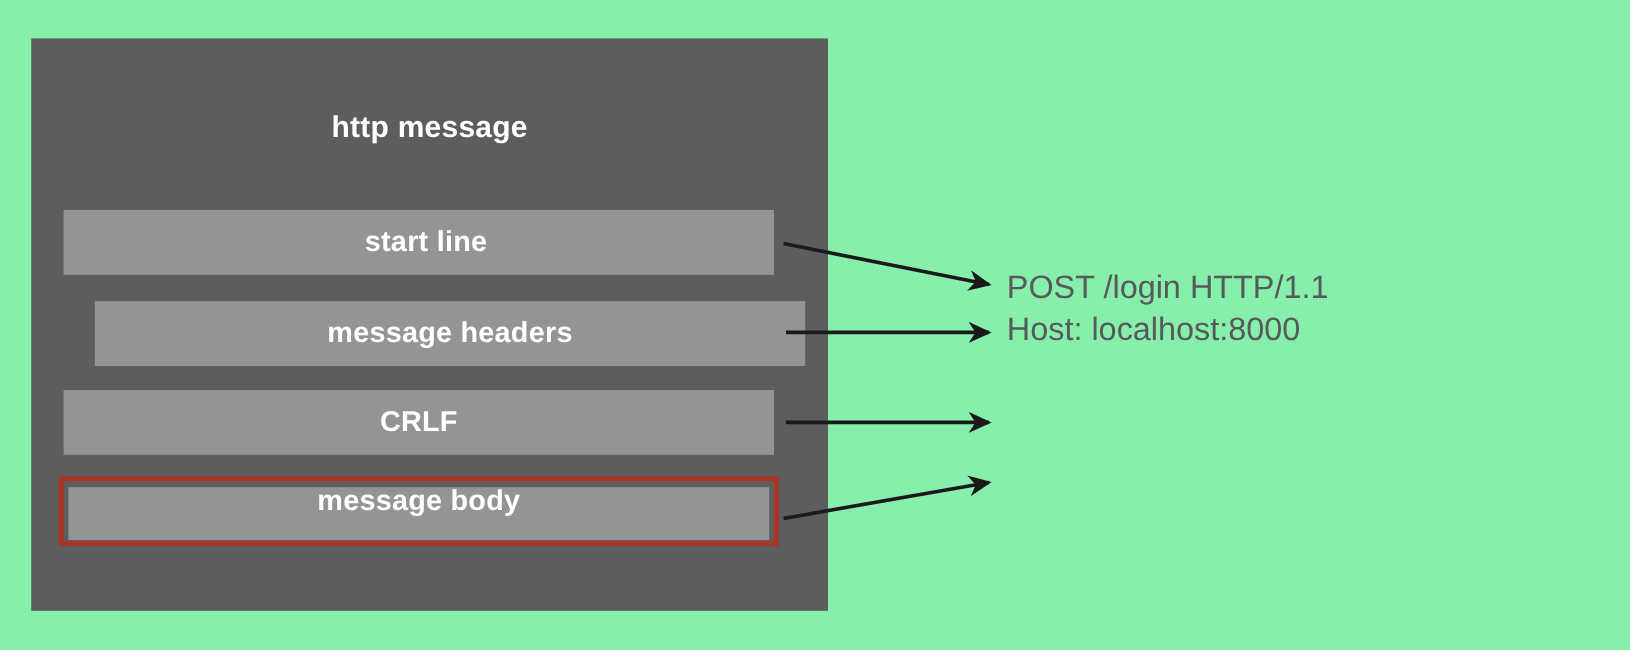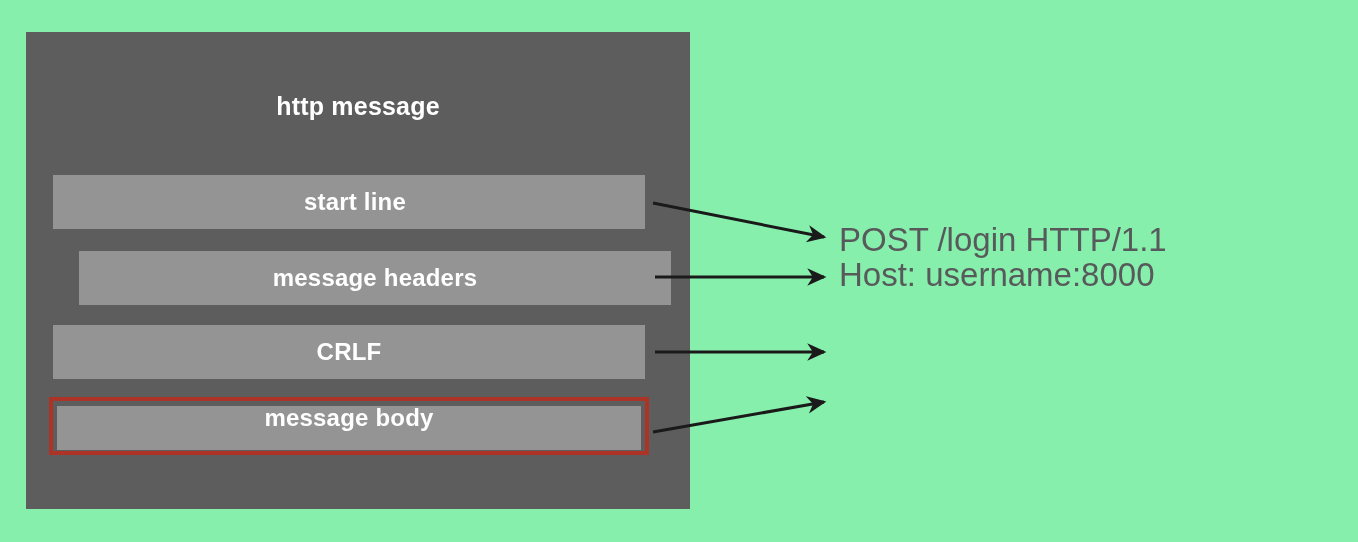--- a/index.html
+++ b/index.html
@@ -103,21 +103,21 @@
     height: 542px;
     pointer-events: none;
   }
 
   
   .message-text {
     position: absolute;
     left: 839px;
     top: 222px;
     color: #58595b;
-    font-size: 33px;
+    font-size: 27px;
     line-height: 35px;
     white-space: nowrap;
   }
   .message-text .text-line { display: block; }
 
   .body-text-box {
     position: absolute;
     left: 836px;
     top: 378px;
     height: 45px;
@@ -175,17 +175,17 @@
 
     <line x1="655" y1="277" x2="824" y2="277" stroke="#1a1a1a" stroke-width="3" marker-end="url(#arrowhead)"></line>
 
     <line x1="655" y1="352" x2="824" y2="352" stroke="#1a1a1a" stroke-width="3" marker-end="url(#arrowhead)"></line>
 
     <line x1="653" y1="432" x2="824" y2="402" stroke="#1a1a1a" stroke-width="3" marker-end="url(#arrowhead)"></line>
   </svg>
 
   <div class="message-text">
     <span class="text-line">POST /login HTTP/1.1</span>
-    <span class="text-line">Host: username:8000</span>
+    <span class="text-line">Host: localhost:8000</span>
   </div>
 
 
 </div>
 
 </body></html>

